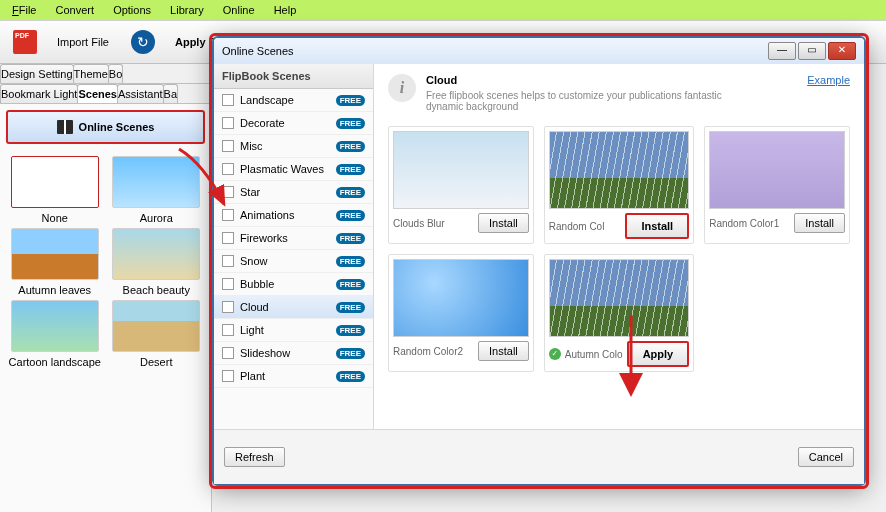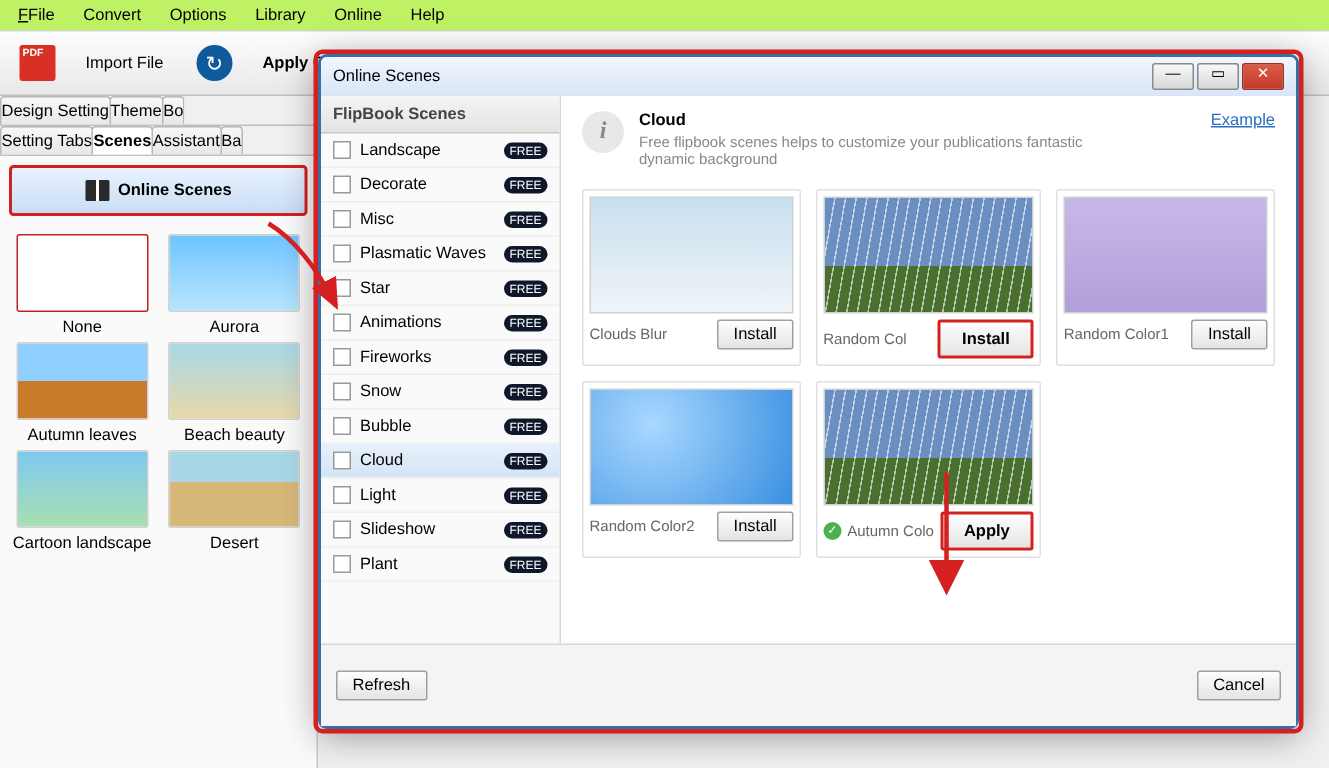--- a/index.html
+++ b/index.html
@@ -57,21 +57,21 @@
 
 .dialog-body { flex: 1; display: flex; overflow: hidden; }
 
 
 .cat-panel { width: 160px; border-right: 1px solid #d8d8d8; background: #fafafa; display: flex; flex-direction: column; }
 .cat-header { padding: 6px 8px; background: linear-gradient(#f4f4f4,#e4e4e4); border-bottom: 1px solid #c8c8c8; font-weight: bold; color: #444; }
 .cat-list { flex: 1; overflow-y: auto; }
 .cat-item { display: flex; align-items: center; padding: 5px 8px; border-bottom: 1px solid #eee; gap: 6px; }
 .cat-item.selected { background: linear-gradient(#e8f0fa,#d4e4f6); }
 .cat-check { width: 12px; height: 12px; border: 1px solid #999; background: #fff; }
-.free-tag { margin-left: auto; background: #0f172a; color: #fff; font-size: 8px; padding: 1px 4px; border-radius: 6px; font-weight: normal; }
+.free-tag { margin-left: auto; background: #0369a1; color: #fff; font-size: 8px; padding: 1px 4px; border-radius: 6px; font-weight: bold; }
 
 
 .detail-panel { flex: 1; padding: 10px 14px; overflow-y: auto; }
 .detail-header { display: flex; gap: 10px; margin-bottom: 14px; }
 .info-icon { width: 28px; height: 28px; border-radius: 50%; background: #e8e8e8; color: #888; font-style: italic; font-family: serif; font-size: 16px; text-align: center; line-height: 28px; font-weight: bold; }
 .detail-title { font-weight: bold; margin-bottom: 4px; }
 .detail-desc { color: #888; font-size: 10px; max-width: 300px; }
 .example-link { margin-left: auto; color: #2a6fc0; text-decoration: underline; }
 
 .preview-grid { display: grid; grid-template-columns: repeat(3,1fr); gap: 10px; }
@@ -123,21 +123,21 @@
 </div>
 
 <div class="main">
   <div class="left-panel">
     <div class="tabs-row">
       <div class="tab">Design Setting</div>
       <div class="tab">Theme</div>
       <div class="tab">Bo</div>
     </div>
     <div class="tabs-row">
-      <div class="tab">Setting Tabs</div>
+      <div class="tab">Bookmark Light</div>
       <div class="tab active">Scenes</div>
       <div class="tab">Assistant</div>
       <div class="tab">Ba</div>
     </div>
 
     <div class="online-scenes-btn highlight-red">
       <span class="book-icon"></span>
       <b>Online Scenes</b>
     </div>
 

